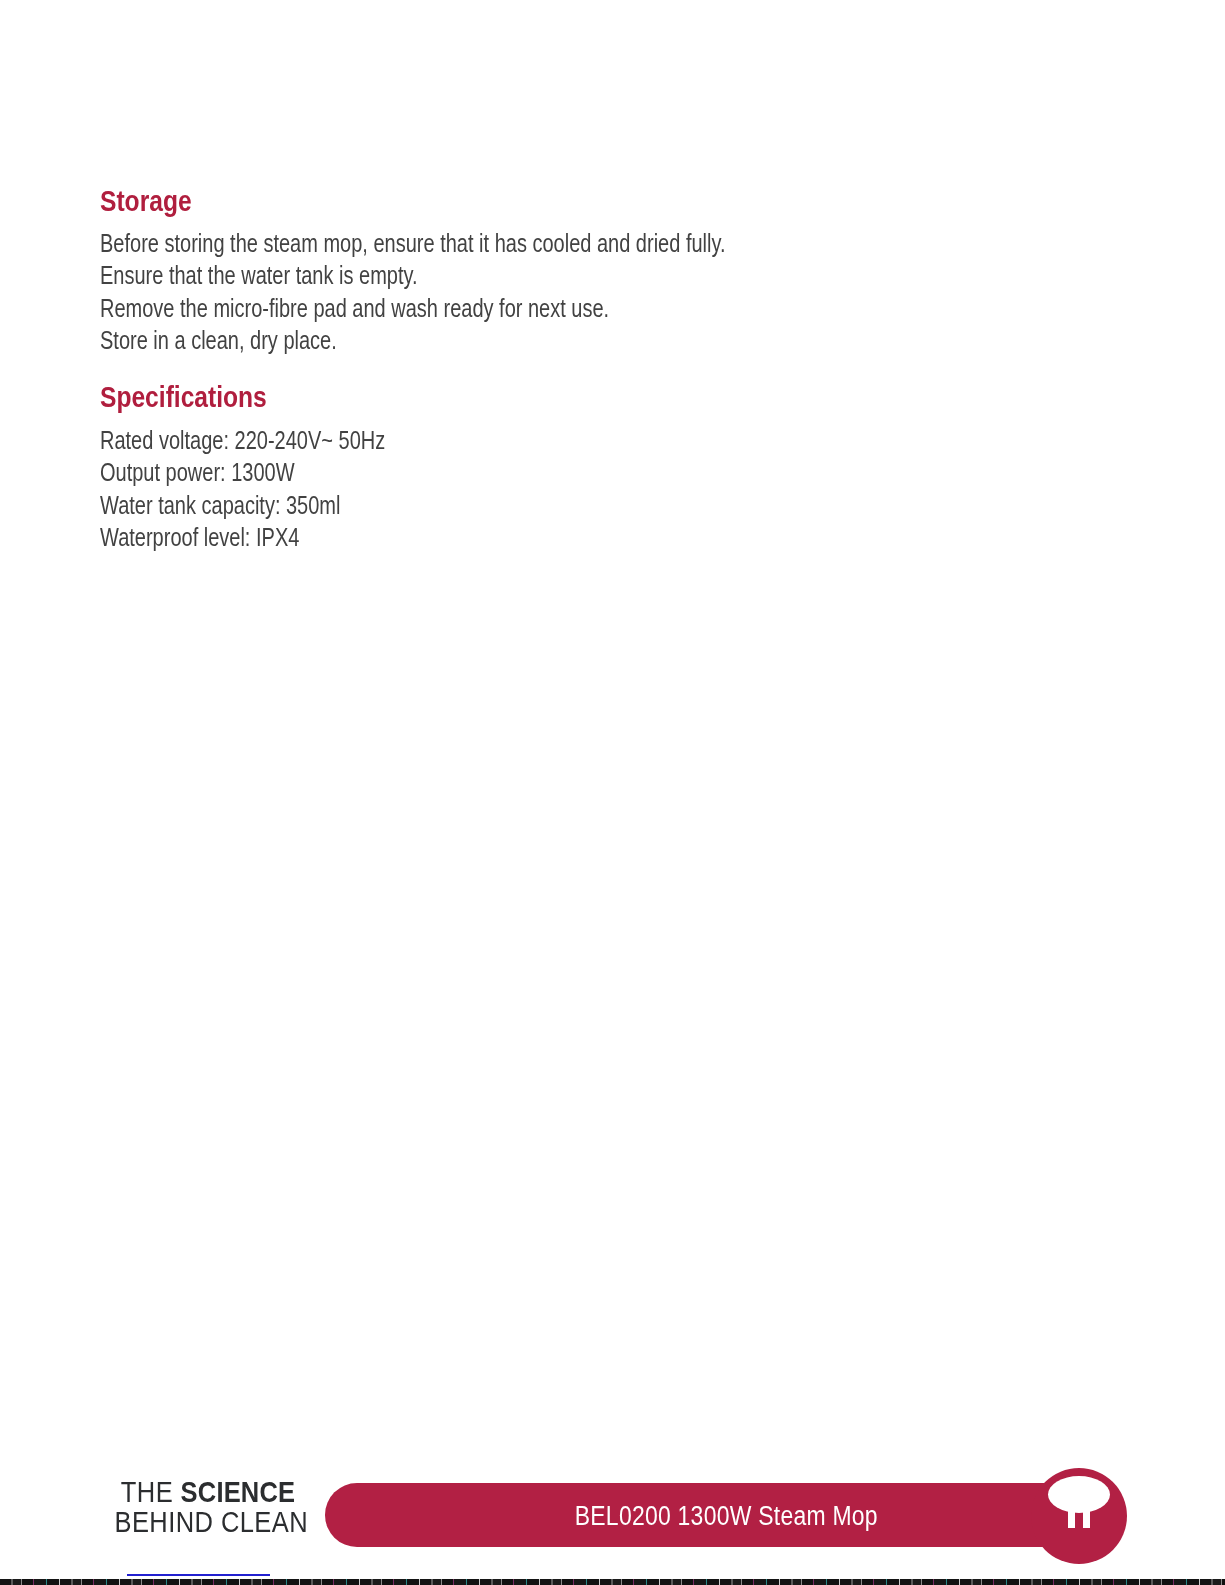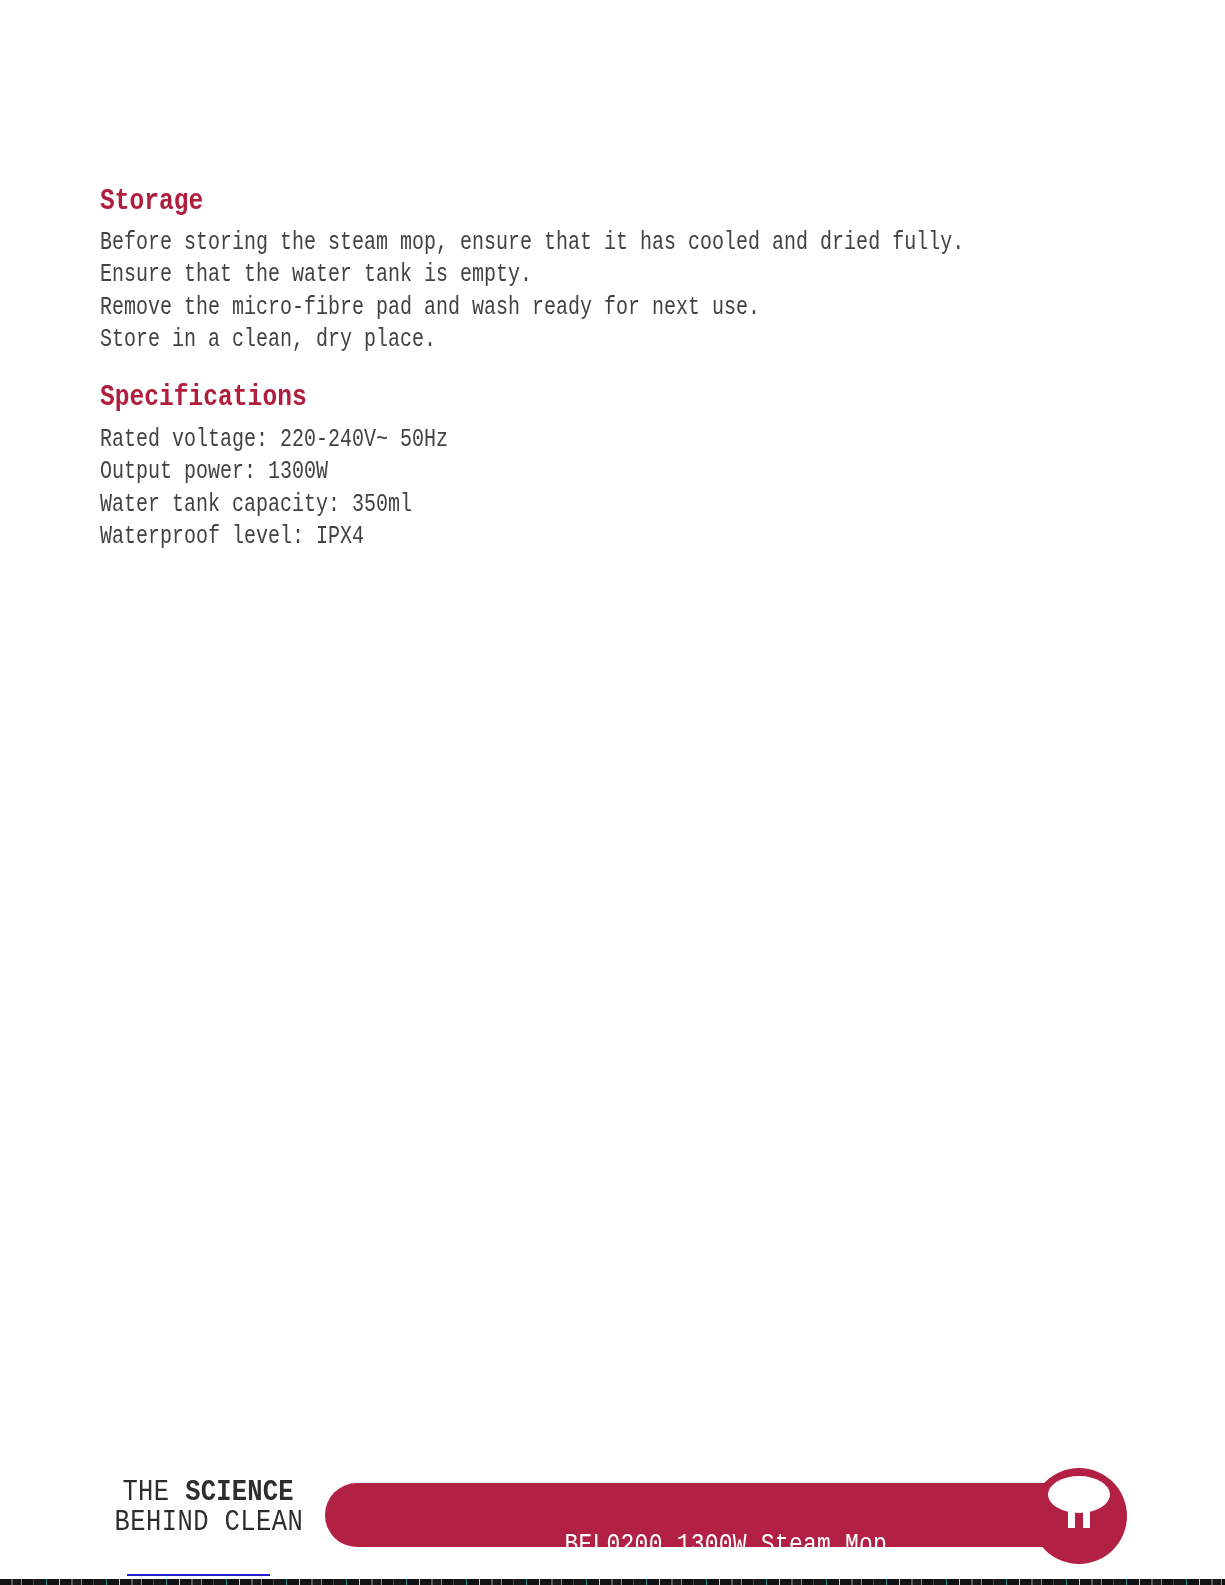--- a/index.html
+++ b/index.html
@@ -2,21 +2,21 @@
 <html style="--brand-red: #b22044; --heading-red: #b01e3e; --body-text: #424242; --logo-black: #2b2d2f; --link-blue: #2220cf;"><head>
 <meta charset="utf-8">
 <style>
   html,body{margin:0;padding:0;background:#888;}
   *{box-sizing:border-box;}
   .page{
     position:relative;
     width:1225px;height:1585px;
     background:#ffffff;
     overflow:hidden;
-    font-family:Liberation Mono, monospace;
+    font-family:Liberation Sans, sans-serif;
   }
   
   .sec-heading{
     position:absolute;left:100px;
     font-size:30px;font-weight:700;
     color:var(--heading-red);
     letter-spacing:0;
     transform:scaleX(0.82);transform-origin:0 0;
     white-space:nowrap;
   }
@@ -42,21 +42,21 @@
   }
   .logo .light{font-weight:400;letter-spacing:0.5px;}
   .logo .bold{font-weight:700;letter-spacing:0.2px;}
   .banner{
     position:absolute;left:325px;top:1483px;width:756px;height:64px;
     background:var(--brand-red);
     border-radius:32px 0 0 32px;
   }
   .banner-label-wrap{
     position:absolute;left:325px;top:1483px;width:802px;height:67px;
-    display:flex;align-items:center;justify-content:center;margin-top:28px;
+    display:flex;align-items:center;justify-content:center;
   }
   .banner-label{
     color:#ffffff;font-size:27px;font-weight:400;
     letter-spacing:0.3px;white-space:nowrap;
     transform:scaleX(0.85);transform-origin:50% 50%;
   }
   .plug-badge{
     position:absolute;left:1031px;top:1468px;width:96px;height:96px;
     border-radius:50%;
     background:var(--brand-red);

